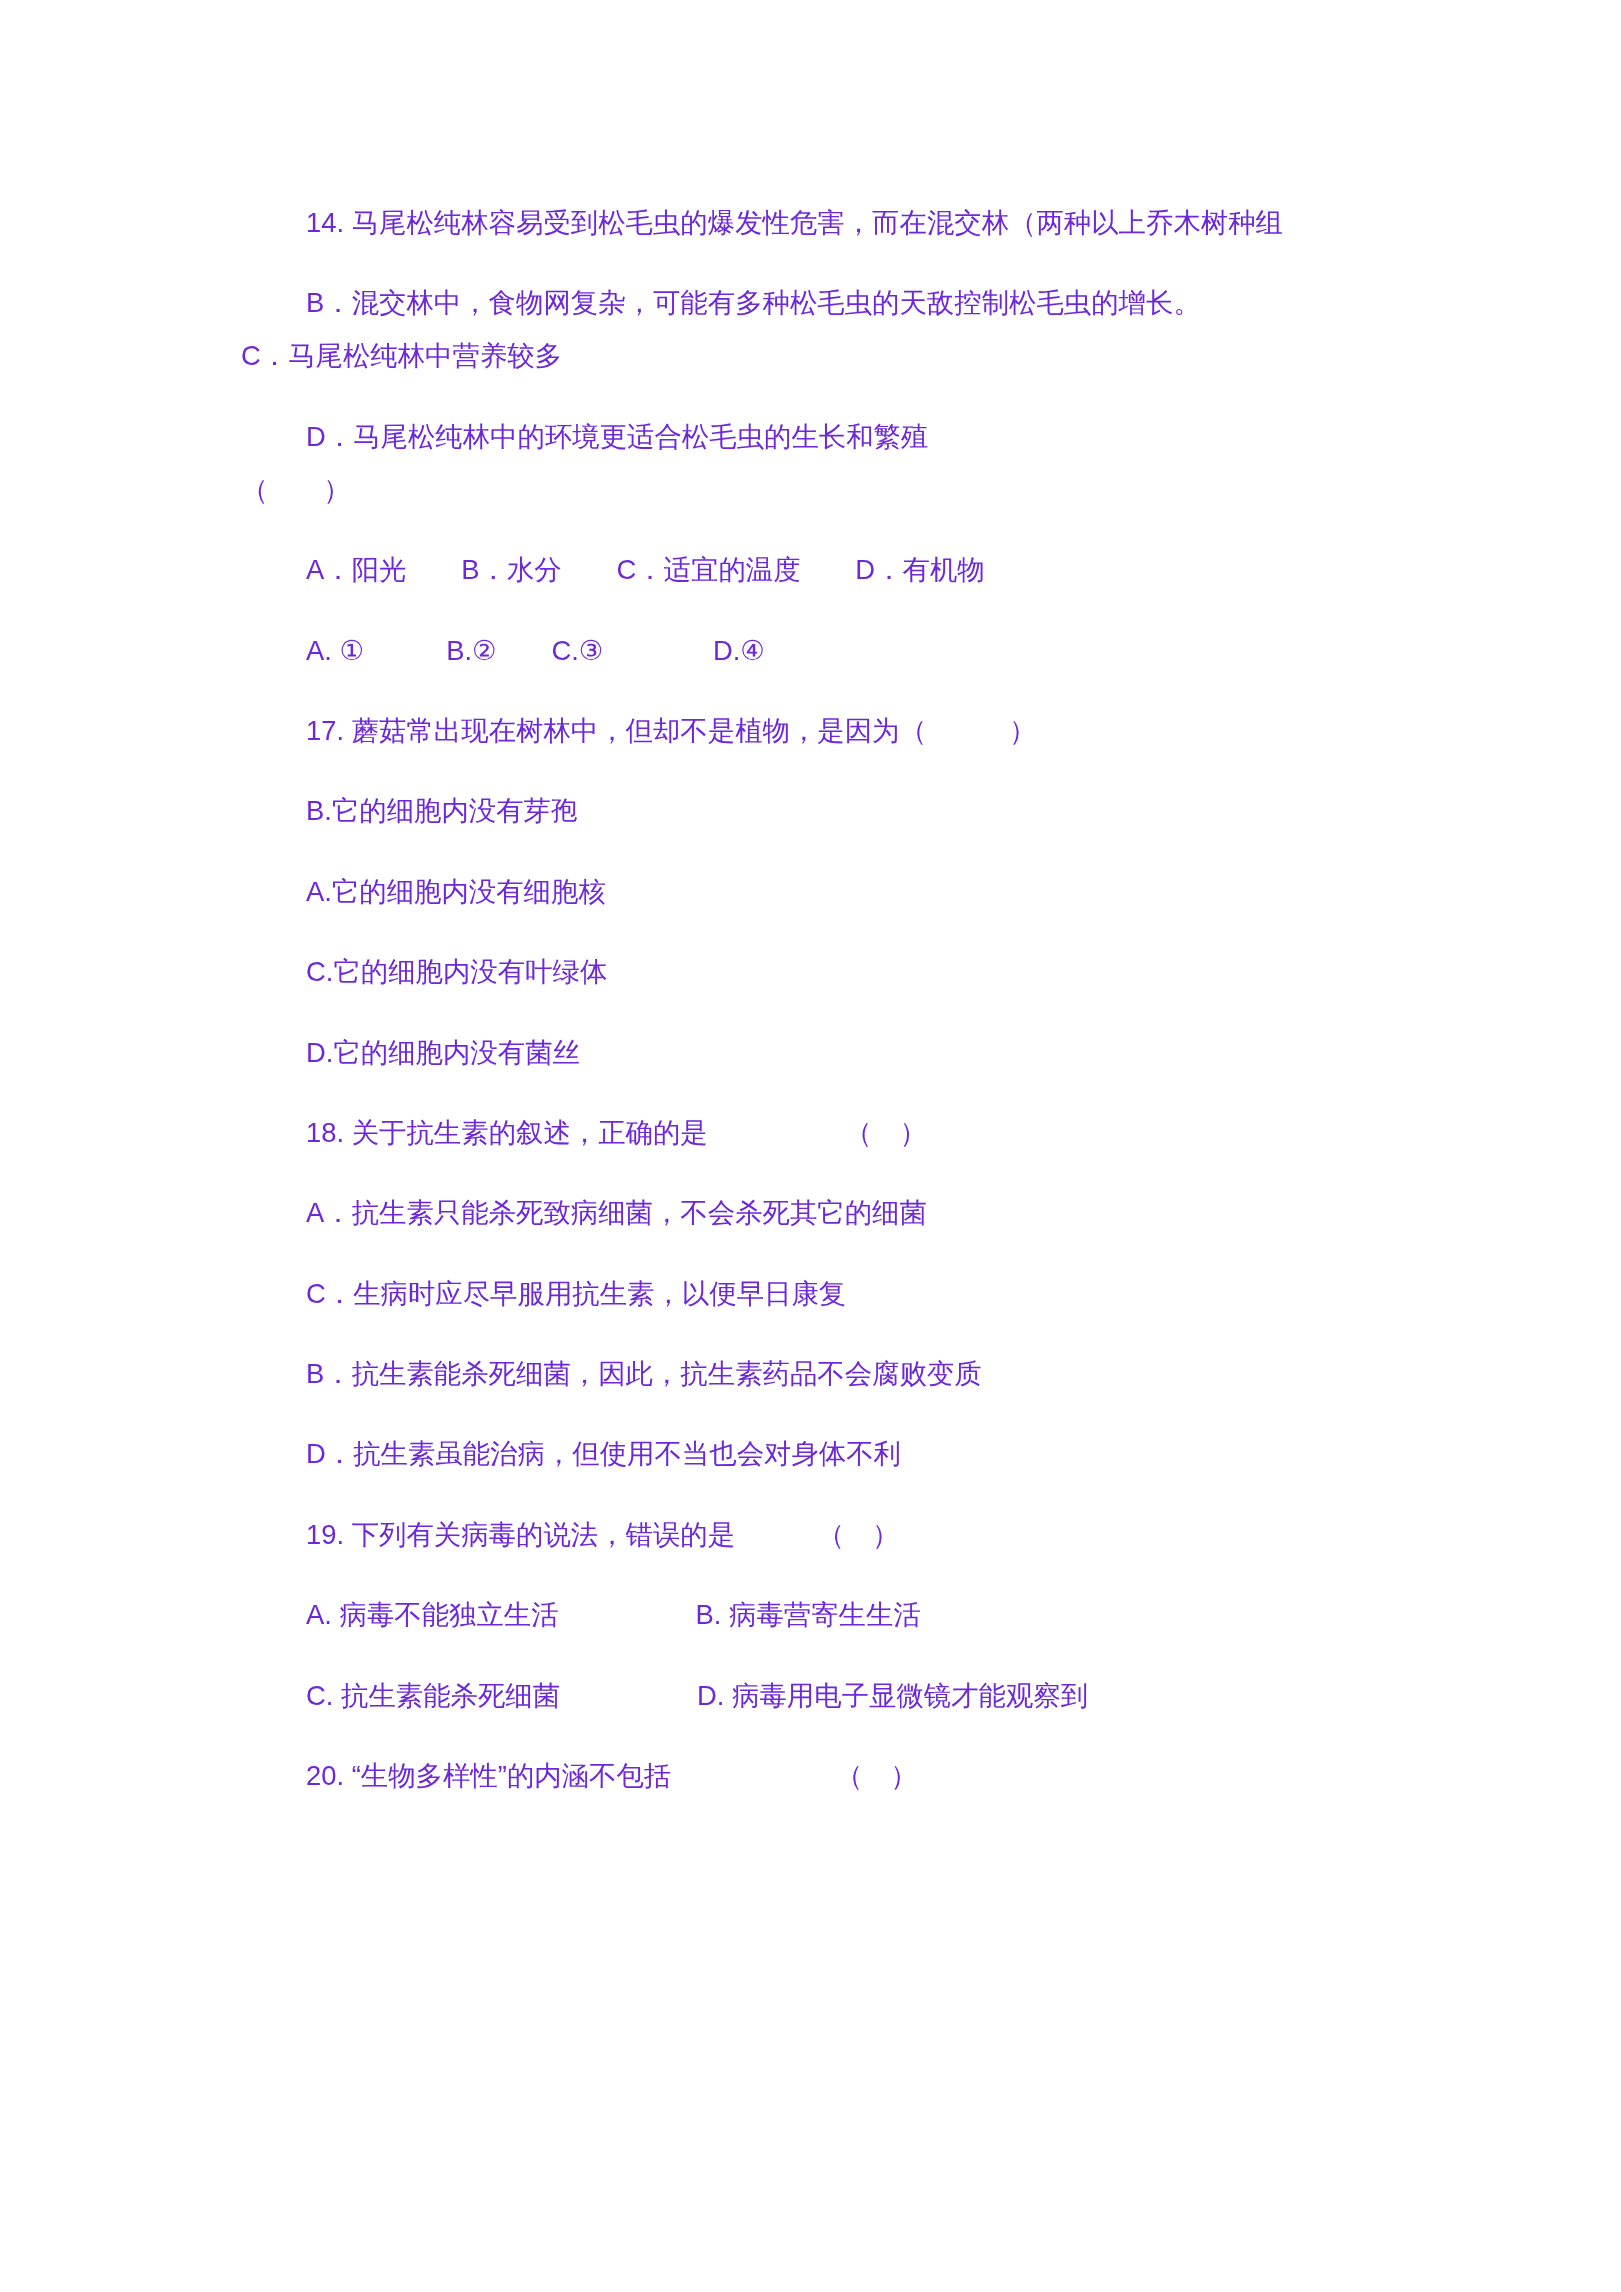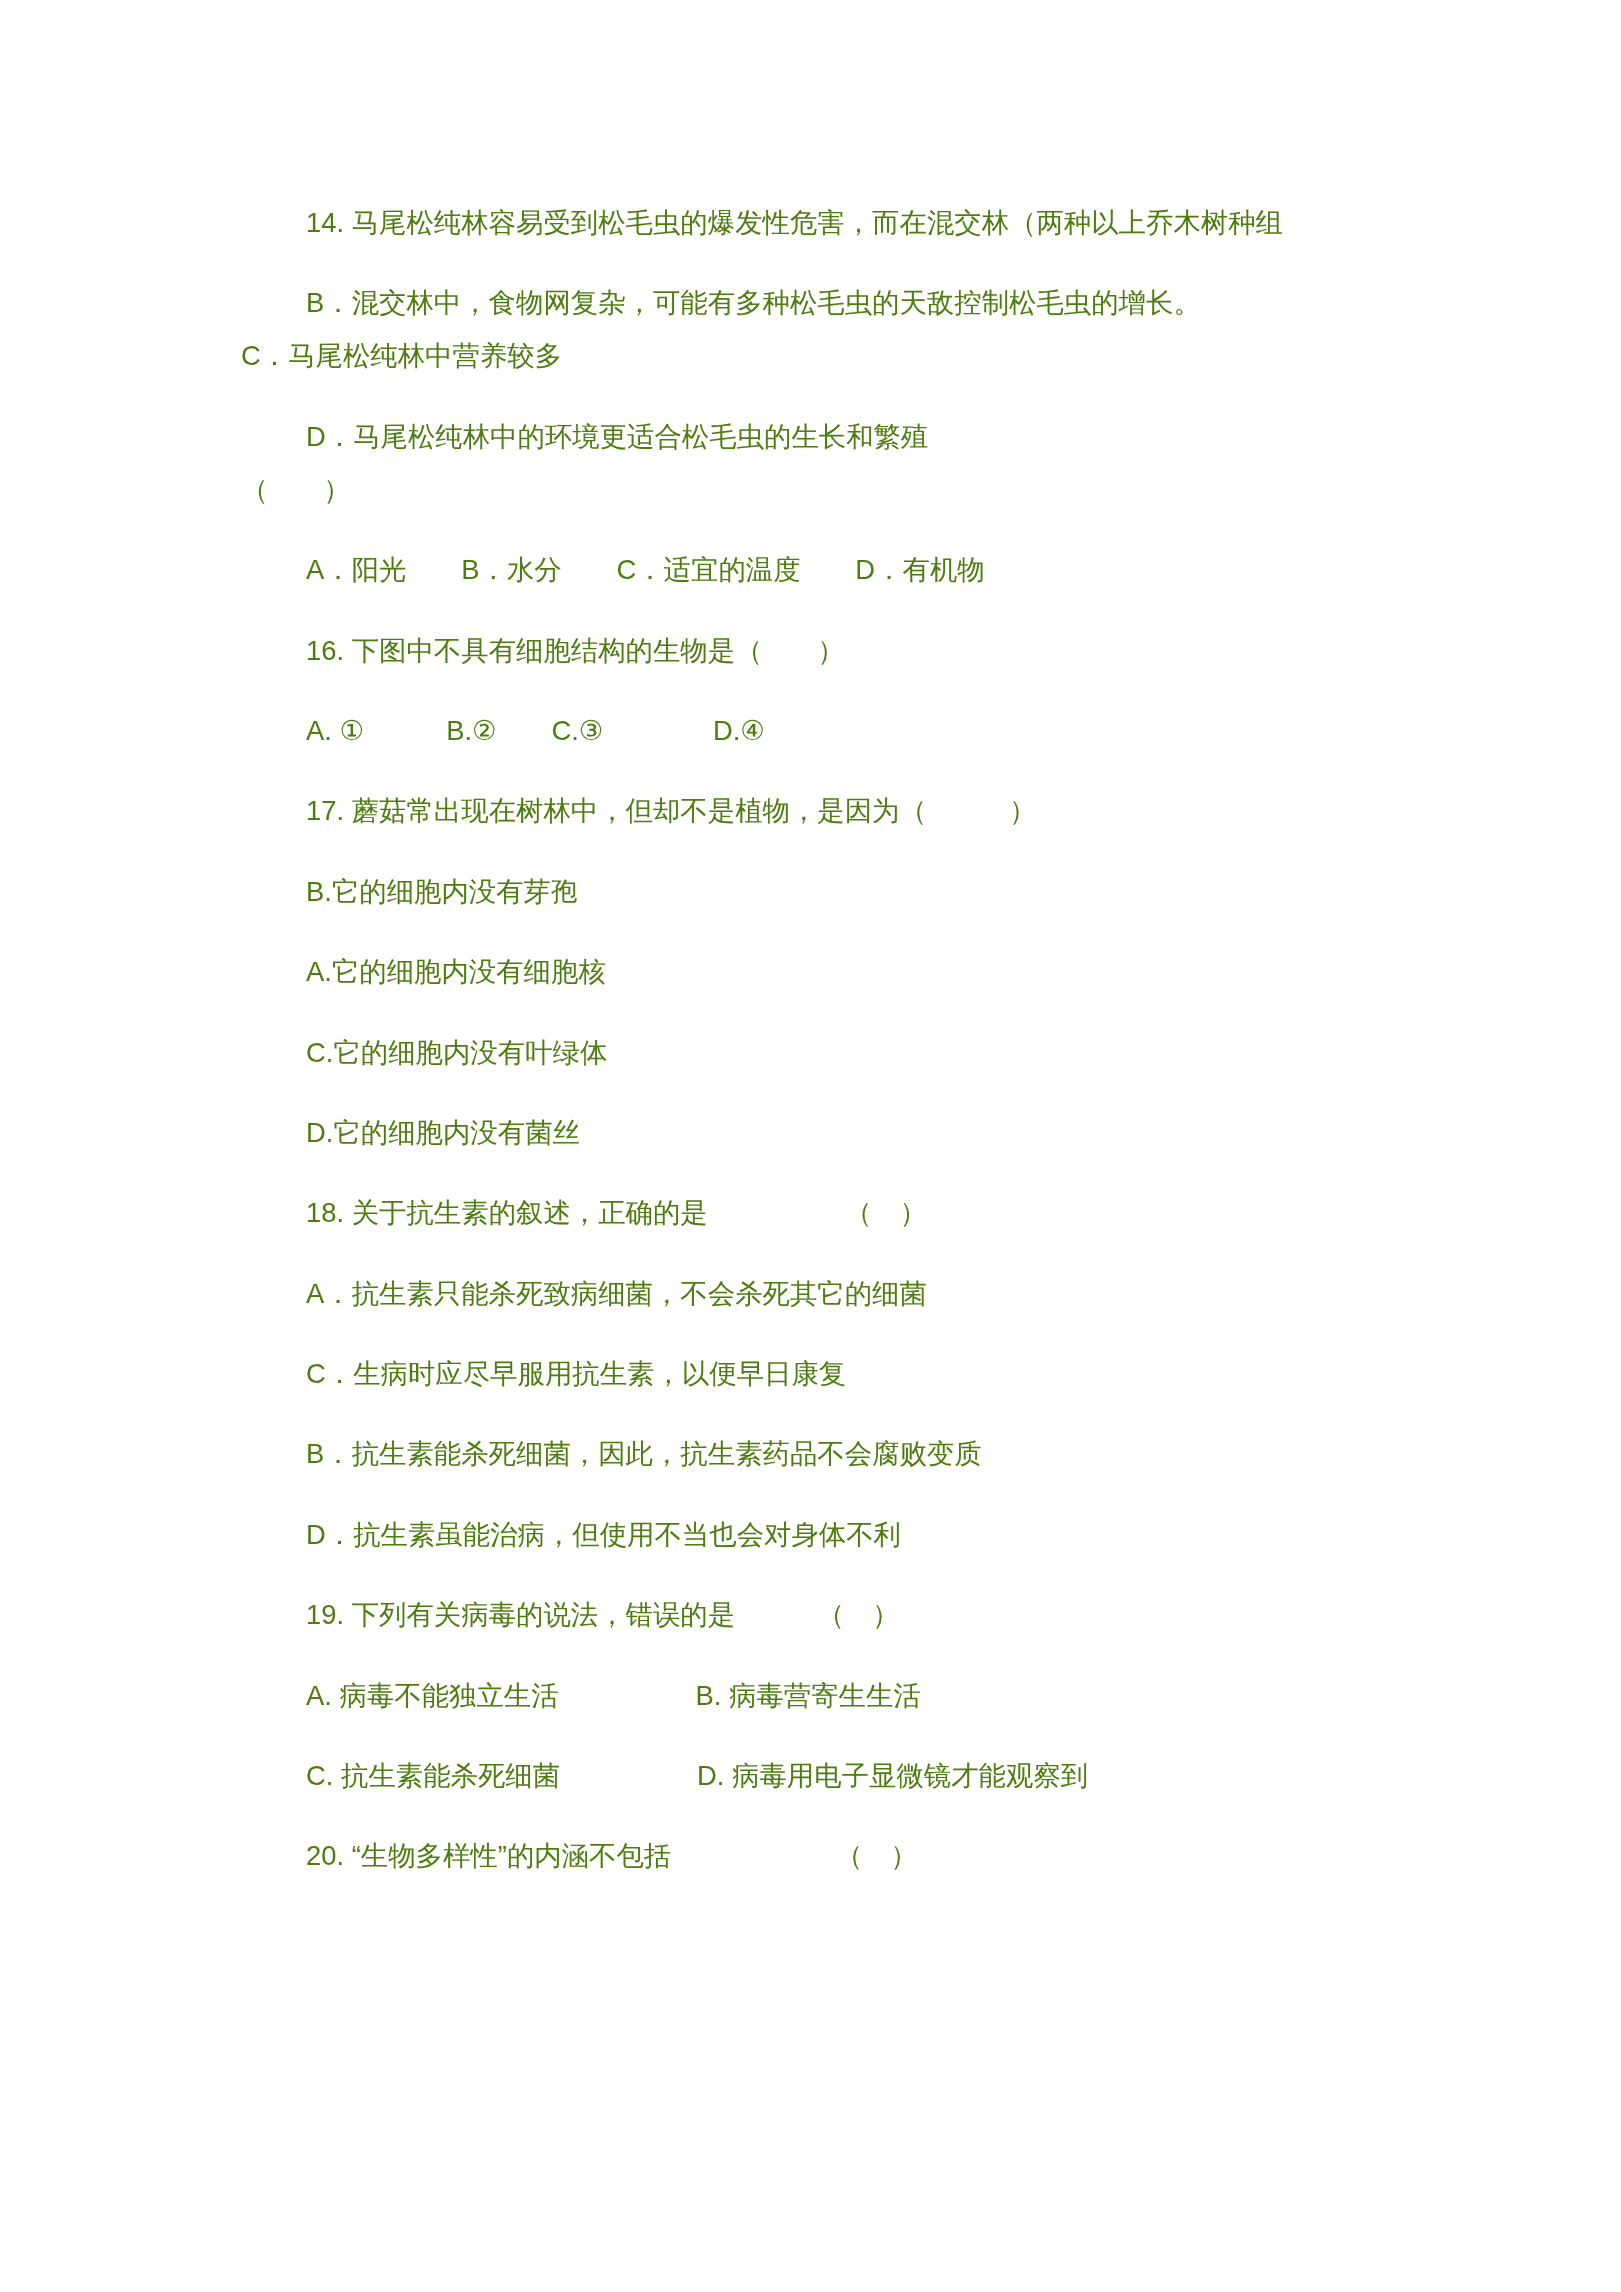--- a/index.html
+++ b/index.html
@@ -11,21 +11,21 @@
     width: 1621px;
     height: 2293px;
     overflow: hidden;
     font-family: "Liberation Sans", sans-serif;
   }
   .doc {
     box-sizing: border-box;
     width: 1621px;
     height: 2293px;
     padding: 196px 235px 0 241px;
-    color: #4d7c0f;
+    color: #6d28d9;
     font-size: 27.4px;
     line-height: 53px;
   }
   .q { margin: 0; }
   .ln {
     margin-top: 27.4px;
     white-space: pre;
   }
   .ln.cont { margin-top: 0; }
   .doc .q:first-child .ln:first-child { margin-top: 0; }
@@ -42,21 +42,20 @@
     <div class="ln cont">C．马尾松纯林中营养较多</div>
     <div class="ln indent">D．马尾松纯林中的环境更适合松毛虫的生长和繁殖</div>
   </div>
 
   <div class="q">
     <div class="ln cont">（　　）</div>
     <div class="ln indent">A．阳光　　B．水分　　C．适宜的温度　　D．有机物</div>
   </div>
 
   <div class="q">
-    <div class="ln indent">16. 下图中不具有细胞结构的生物是（　　）</div>
     <div class="ln indent">A. ①　　　B.②　　C.③　　　　D.④</div>
   </div>
 
   <div class="q">
     <div class="ln indent">17. 蘑菇常出现在树林中，但却不是植物，是因为（　　　）</div>
     <div class="ln indent">B.它的细胞内没有芽孢</div>
     <div class="ln indent">A.它的细胞内没有细胞核</div>
     <div class="ln indent">C.它的细胞内没有叶绿体</div>
     <div class="ln indent">D.它的细胞内没有菌丝</div>
   </div>

